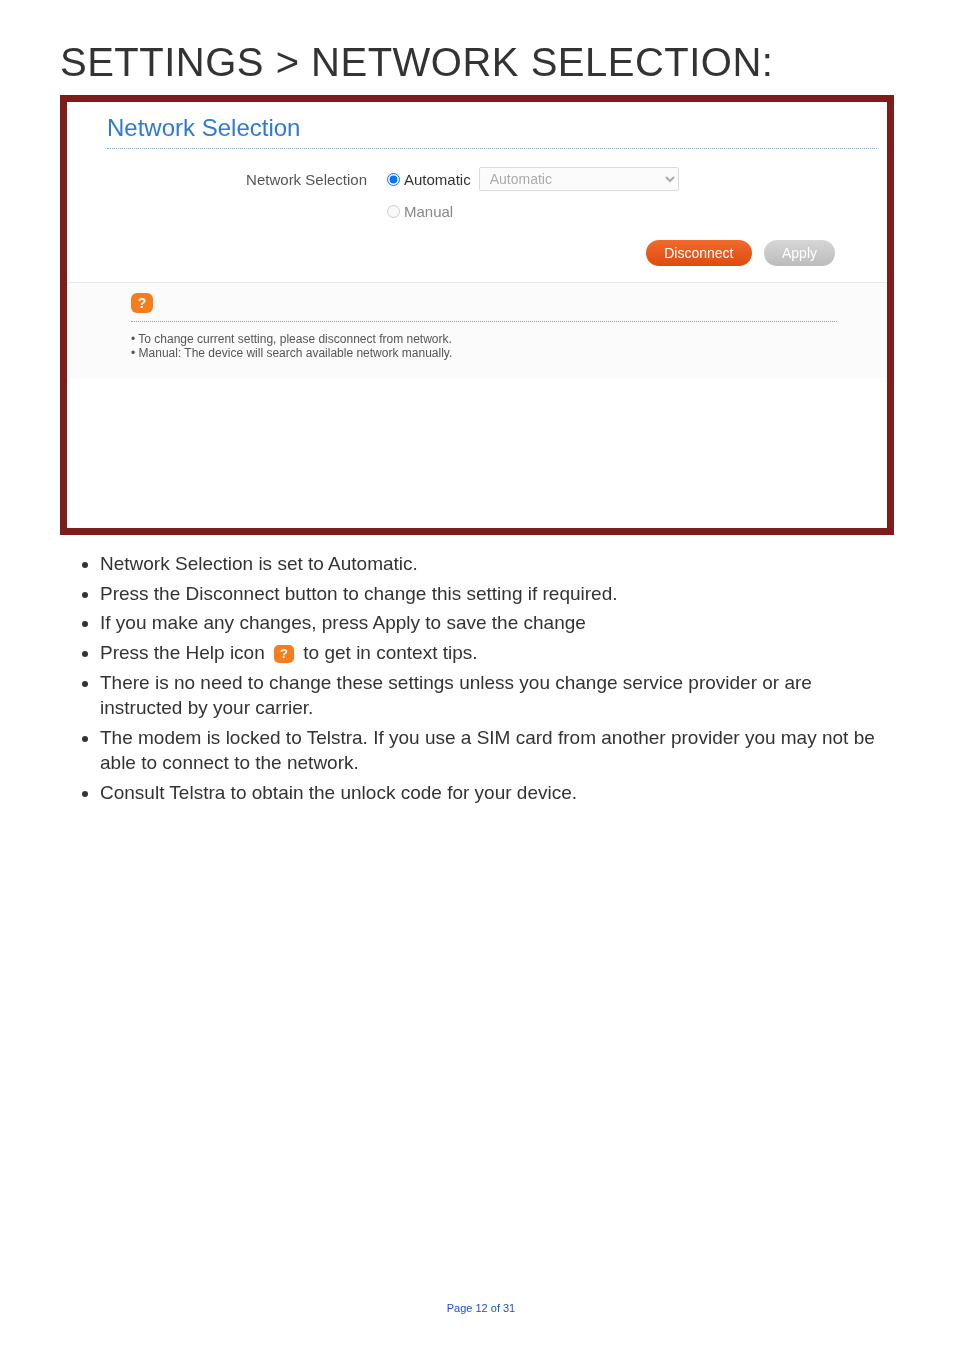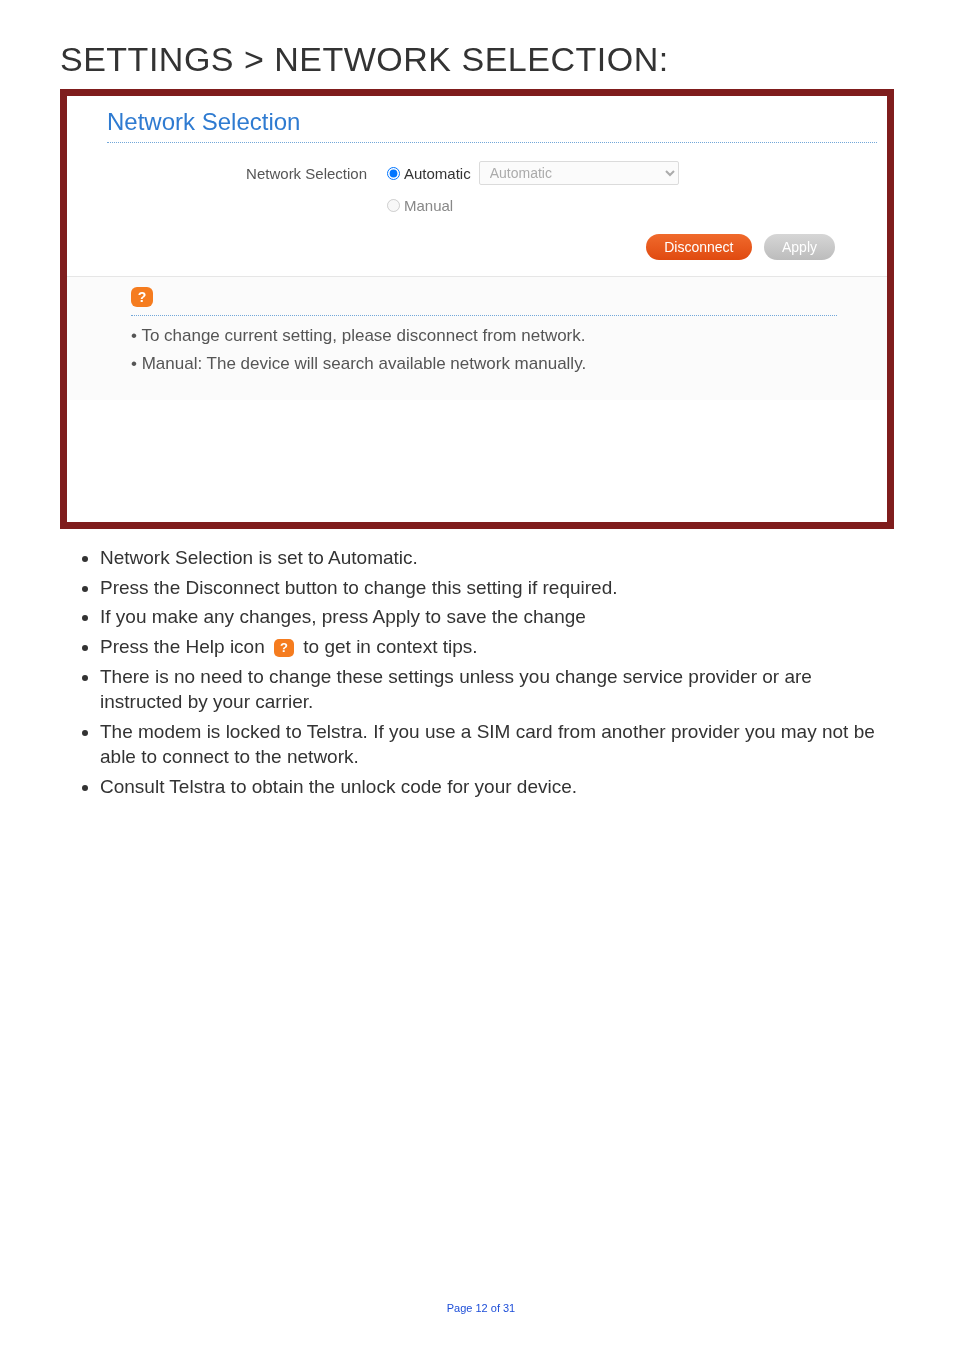--- a/index.html
+++ b/index.html
@@ -6,21 +6,21 @@
     body {
       font-family: "Segoe UI", "Helvetica Neue", Arial, sans-serif;
       width: 954px;
       height: 1354px;
       background: #fff;
       color: #333;
       position: relative;
       padding: 40px 60px 0 60px;
     }
     .page-heading {
-      font-size: 34px;
+      font-size: 40px;
       font-weight: 400;
       color: #333;
       margin-bottom: 10px;
       letter-spacing: 0.5px;
     }
     .panel-outer {
       border: 7px solid #7f1d1d;
       background: #fff;
       padding: 12px 0 0 0;
       height: 440px;
@@ -121,23 +121,23 @@
     .help-divider {
       border-bottom: 1px dotted #72a7d9;
       margin-bottom: 10px;
       margin-left: 14px;
     }
     .help-list {
       list-style: none;
       padding-left: 14px;
     }
     .help-list li {
-      font-size: 17px;
+      font-size: 12px;
       color: #555;
-      margin: 8px 0;
+      margin: 0 0;
     }
     .help-list li::before {
       content: "• ";
     }
     .doc-list {
       list-style: disc;
       padding-left: 40px;
       margin-top: 16px;
     }
     .doc-list li {

